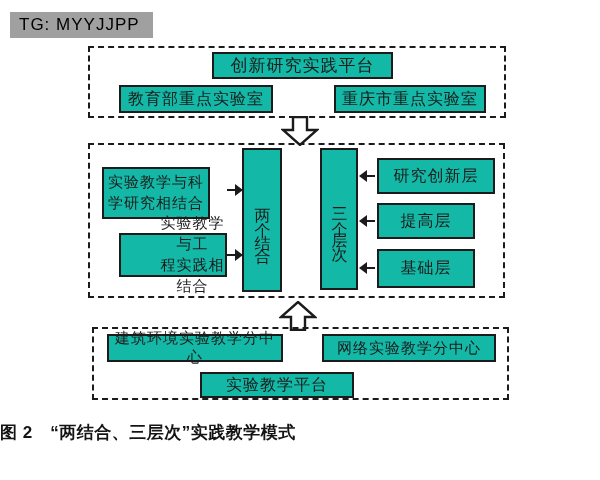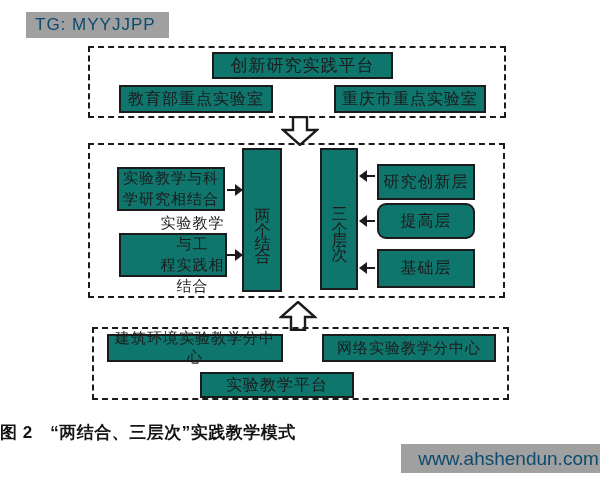--- a/index.html
+++ b/index.html
@@ -3,29 +3,29 @@
 <meta charset="utf-8">
 <style>
   * { margin:0; padding:0; box-sizing:border-box; }
   html,body { background:#ffffff; }
   #stage {
     position:relative; width:600px; height:480px; background:#ffffff;
     font-family:"Liberation Serif","DejaVu Serif",serif;
     color:#1b1b1b; overflow:hidden;
   }
   .wm {
-    position:absolute; background:#a0a0a0; color:#0c4a6e;
+    position:absolute; background:#a0a0a0; color:#000000;
     font-family:"Liberation Sans","DejaVu Sans",sans-serif;
-    display:flex; align-items:center;margin-left:16px;
+    display:flex; align-items:center;
   }
   .wm-tl { left:10px; top:12px; width:143px; height:26px; font-size:17px; padding-left:9px; letter-spacing:1px; }
   .wm-br { left:385px; top:444px; width:215px; height:29px; font-size:19px; justify-content:center; }
   .dashed-box { position:absolute; border:2px dashed #1b1b1b; background:transparent; }
   .solid-box {
-    position:absolute; border:2px solid #1b1b1b; background:#0f766e;
+    position:absolute; border:2px solid #1b1b1b; background:#14b8a6;
     display:flex; align-items:center; justify-content:center;
     font-size:16px; text-align:center; letter-spacing:1px;
   }
   .two-line { white-space:pre-line; font-size:15px; line-height:21px; letter-spacing:1px; }
   .vert {
     writing-mode:vertical-rl; text-orientation:upright;
     letter-spacing:13px; font-size:16px; padding-top:4px;
   }
   .conn { position:absolute; width:16px; height:12px; }
   .conn .line { position:absolute; top:5px; width:10px; height:2px; background:#1b1b1b; }
@@ -52,30 +52,30 @@
   <div class="solid-box" style="left:212px; top:52px; width:181px; height:27px; font-size:17px;">创新研究实践平台</div>
   <div class="solid-box" style="left:119px; top:85px; width:154px; height:28px;">教育部重点实验室</div>
   <div class="solid-box" style="left:334px; top:85px; width:152px; height:28px;text-align:right;">重庆市重点实验室</div>
 
   <svg class="big-arrow" style="left:281px; top:116px;" width="38" height="30" viewBox="0 0 38 30">
     <polygon points="12,1 26,1 26,14 36,14 19,29 2,14 12,14" fill="#ffffff" stroke="#1b1b1b" stroke-width="2.4"></polygon>
   </svg>
 
   <div class="dashed-box" style="left:88px; top:143px; width:417px; height:155px;"></div>
 
-  <div class="solid-box two-line" style="left:117px; top:167px; width:108px; height:44px;">实验教学与科
+  <div class="solid-box two-line" style="left:102px; top:167px; width:108px; height:52px;">实验教学与科
 学研究相结合</div>
   <div class="solid-box two-line" style="left:119px; top:233px; width:108px; height:44px;padding-left:39px;">实验教学与工
 程实践相结合</div>
 
   <div class="solid-box vert" style="left:242px; top:148px; width:40px; height:144px;">两个结合</div>
   <div class="solid-box vert" style="left:320px; top:148px; width:38px; height:142px;">三个层次</div>
 
-  <div class="solid-box" style="left:377px; top:164px; width:98px; height:36px;">研究创新层</div>
-  <div class="solid-box" style="left:377px; top:203px; width:98px; height:36px;border-radius:9px;">提高层</div>
+  <div class="solid-box" style="left:377px; top:158px; width:118px; height:36px;">研究创新层</div>
+  <div class="solid-box" style="left:377px; top:203px; width:98px; height:36px;">提高层</div>
   <div class="solid-box" style="left:377px; top:249px; width:98px; height:39px;">基础层</div>
 
   <div class="conn right" style="left:227px; top:184px;">
     <div class="line"></div>
       <div class="head"></div>
   </div>
   <div class="conn right" style="left:227px; top:249px;">
     <div class="line"></div>
       <div class="head"></div>
   </div>
@@ -96,15 +96,14 @@
     <polygon points="19,1 36,16 26,16 26,29 12,29 12,16 2,16" fill="#ffffff" stroke="#1b1b1b" stroke-width="2.4"></polygon>
   </svg>
 
   <div class="dashed-box" style="left:92px; top:327px; width:417px; height:73px;"></div>
   <div class="solid-box" style="left:107px; top:334px; width:176px; height:28px; font-size:15px;">建筑环境实验教学分中心</div>
   <div class="solid-box" style="left:322px; top:334px; width:174px; height:28px; font-size:15px;">网络实验教学分中心</div>
   <div class="solid-box" style="left:200px; top:372px; width:154px; height:26px;">实验教学平台</div>
 
   <div class="caption">图 2　“两结合、三层次”实践教学模式</div>
 
-  <div class="wm wm-br">www.ahshendun.com</div>
 
 </div>
 
 </body></html>

